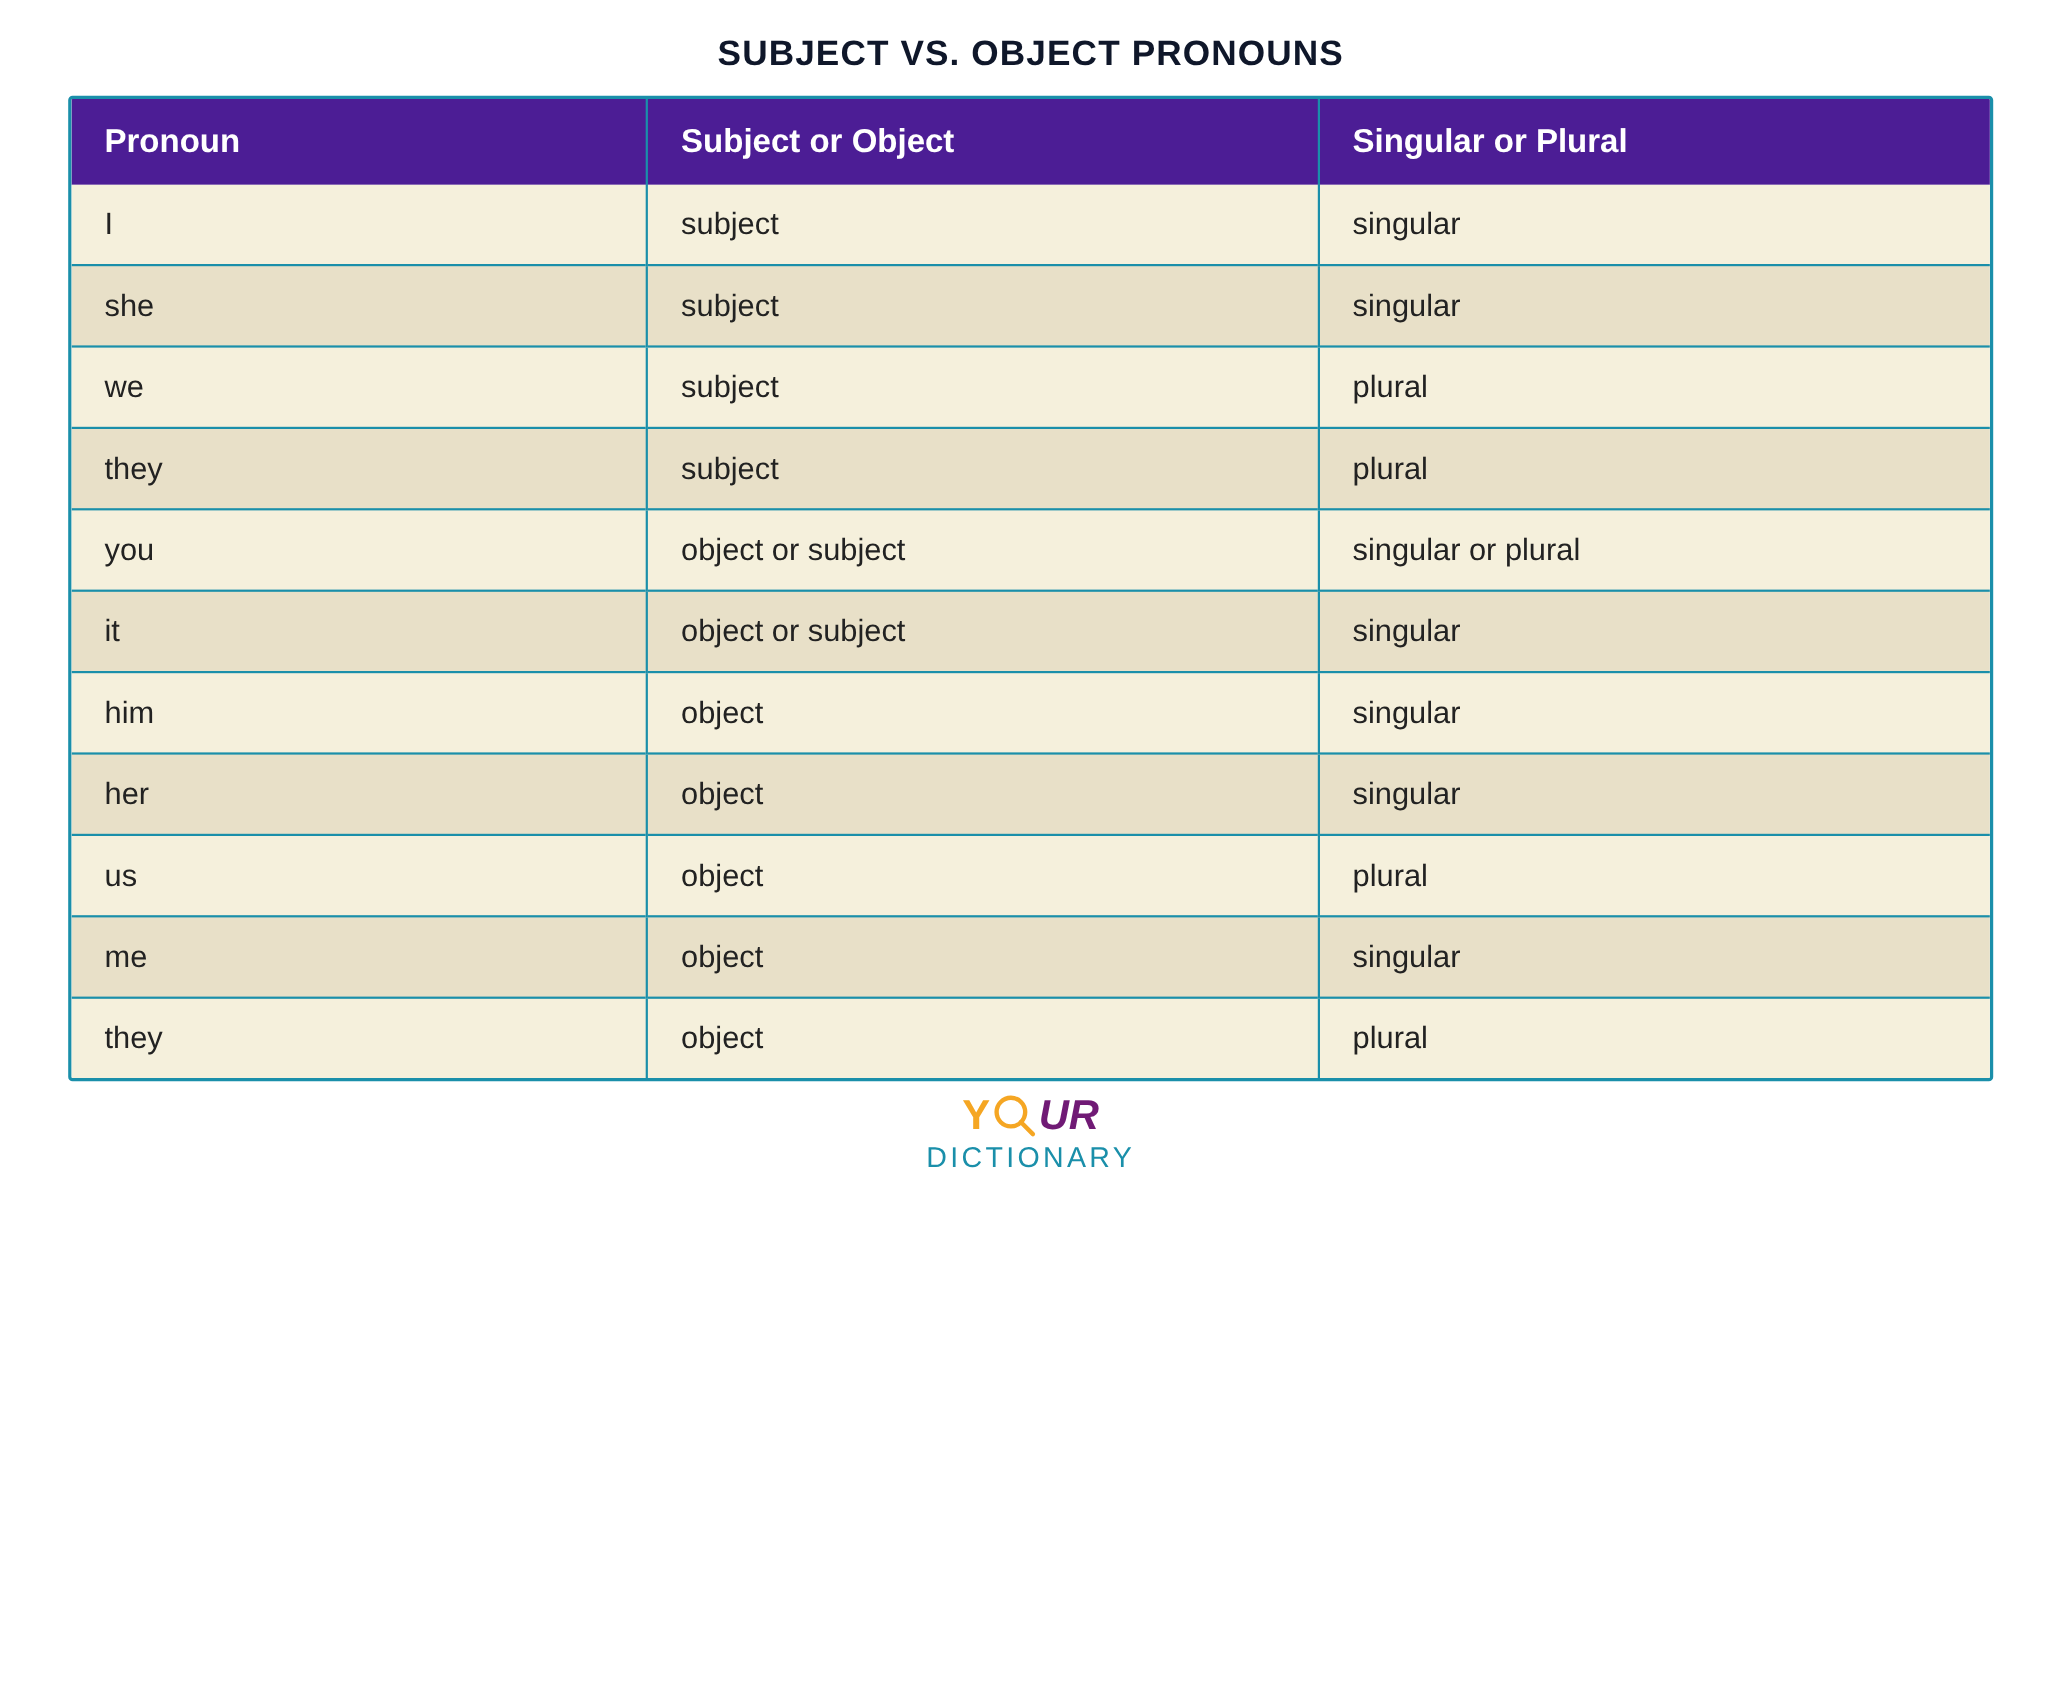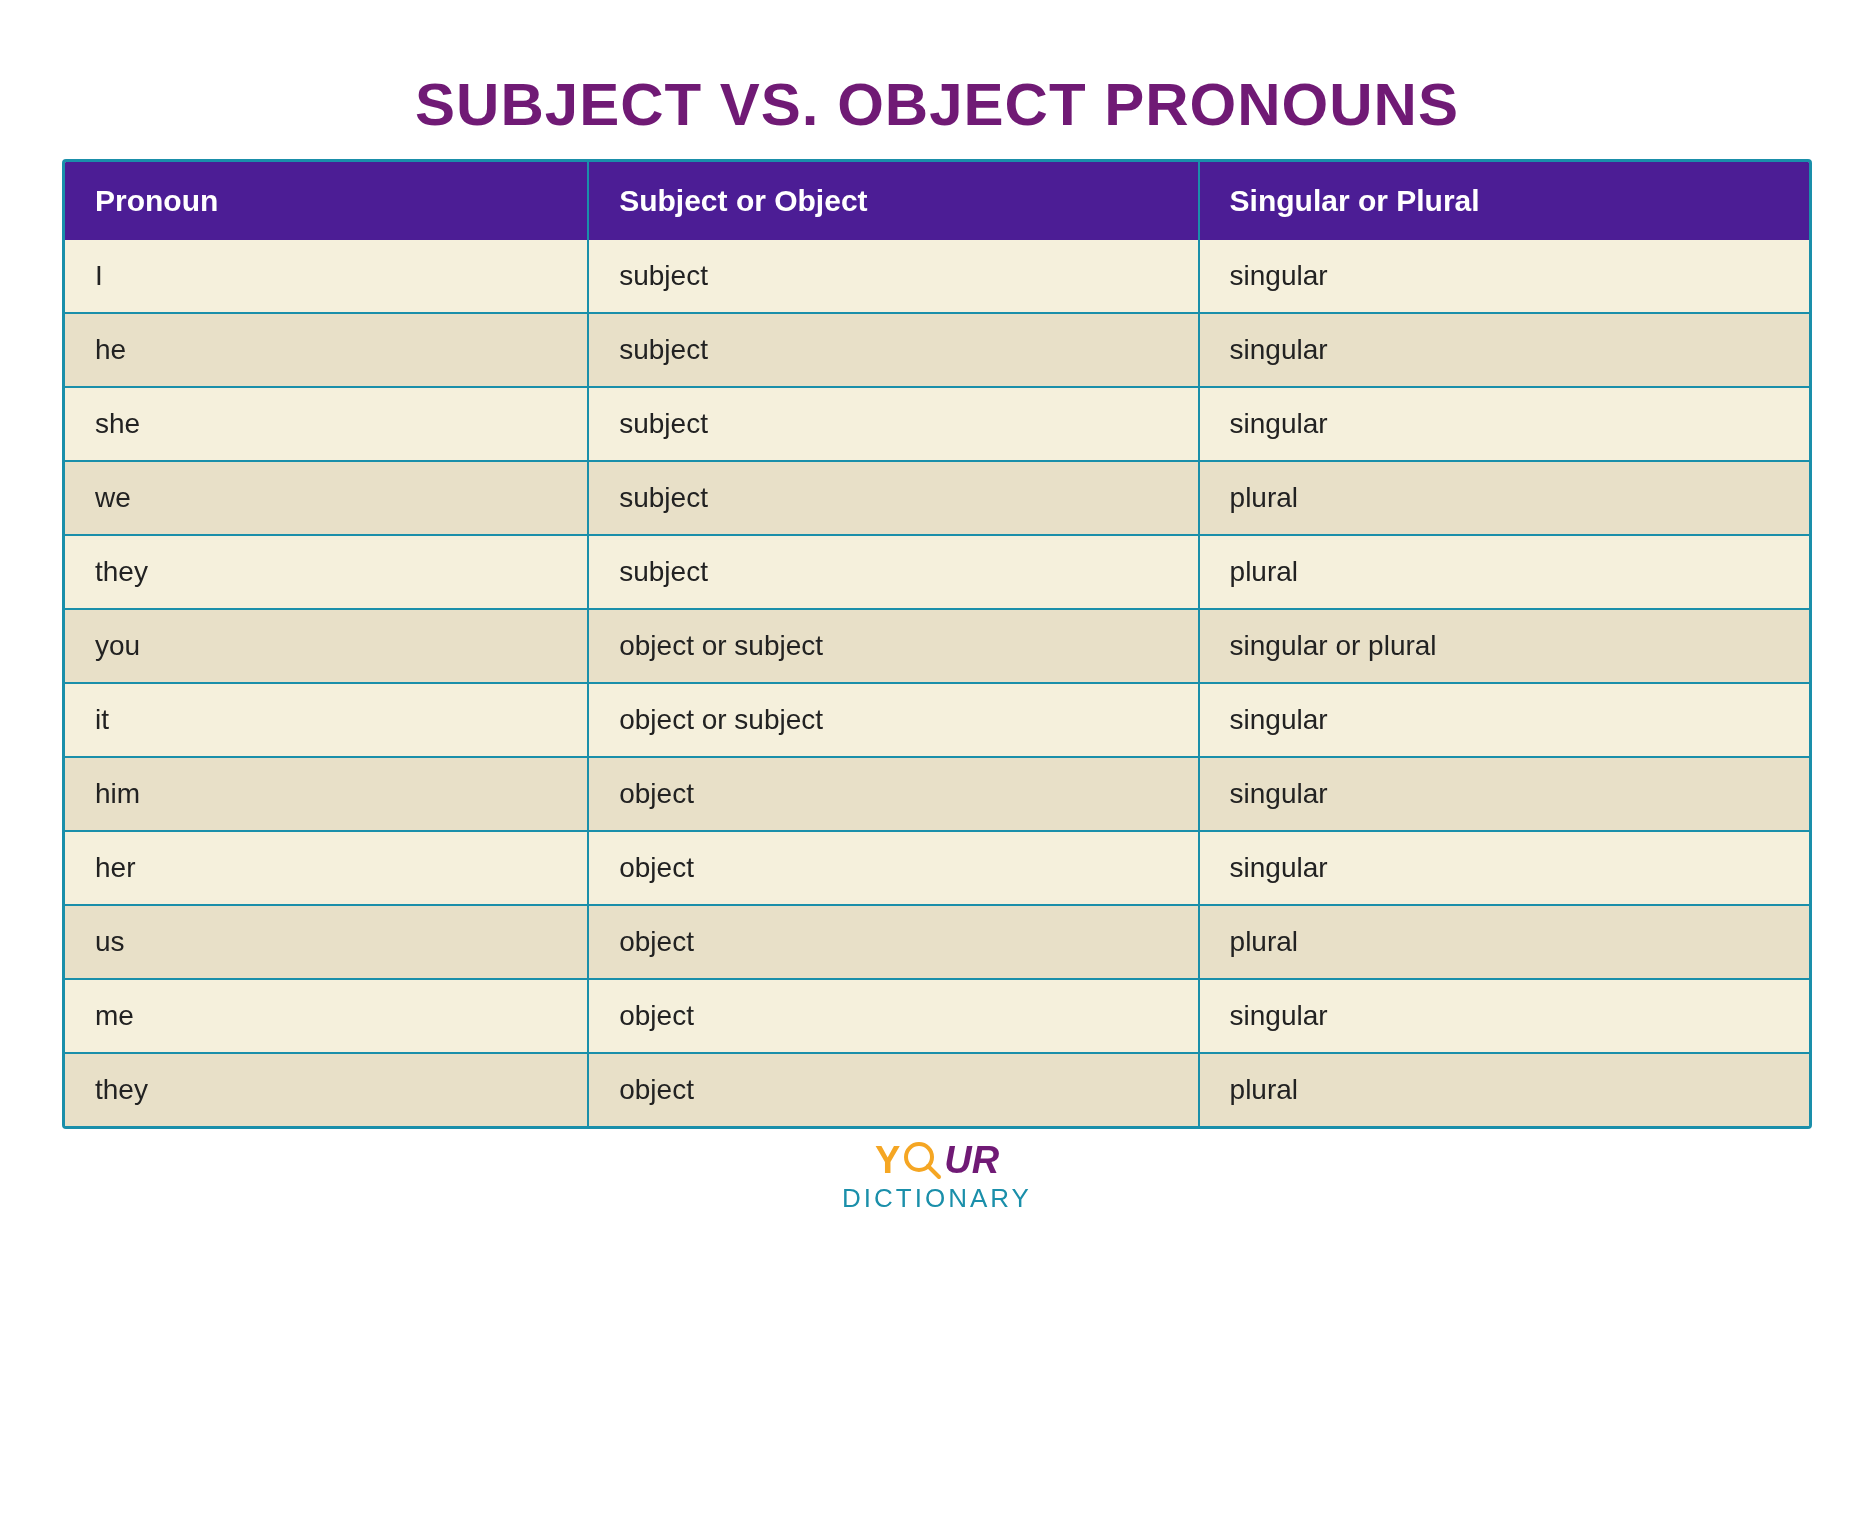--- a/index.html
+++ b/index.html
@@ -12,28 +12,27 @@
       background-color: #ffffff;
       font-family: Arial, sans-serif;
       display: flex;
       flex-direction: column;
       align-items: center;
       padding: 30px 40px 40px 40px;
       min-height: 100vh;
     }
 
     .page-title {
-      font-size: 60px;
+      font-size: 32px;
       font-weight: 900;
-      color: #701a75;
+      color: #0f172a;
       text-align: center;
       margin-bottom: 20px;
       letter-spacing: 1px;
       font-family: Arial Black, Arial, sans-serif;
-      margin-top: 40px;
     }
 
     .table-container {
       width: 100%;
       max-width: 1750px;
       border: 3px solid #1a8faa;
       border-radius: 4px;
       overflow: hidden;
     }
 
@@ -161,25 +160,20 @@
     <thead>
       <tr>
         <th class="col-pronoun">Pronoun</th>
         <th class="col-subject">Subject or Object</th>
         <th class="col-singular">Singular or Plural</th>
       </tr>
     </thead>
     <tbody id="table-body">
     <tr>
           <td>I</td>
-          <td>subject</td>
-          <td>singular</td>
-        </tr>
-        <tr>
-          <td>he</td>
           <td>subject</td>
           <td>singular</td>
         </tr>
         <tr>
           <td>she</td>
           <td>subject</td>
           <td>singular</td>
         </tr>
         <tr>
           <td>we</td>

